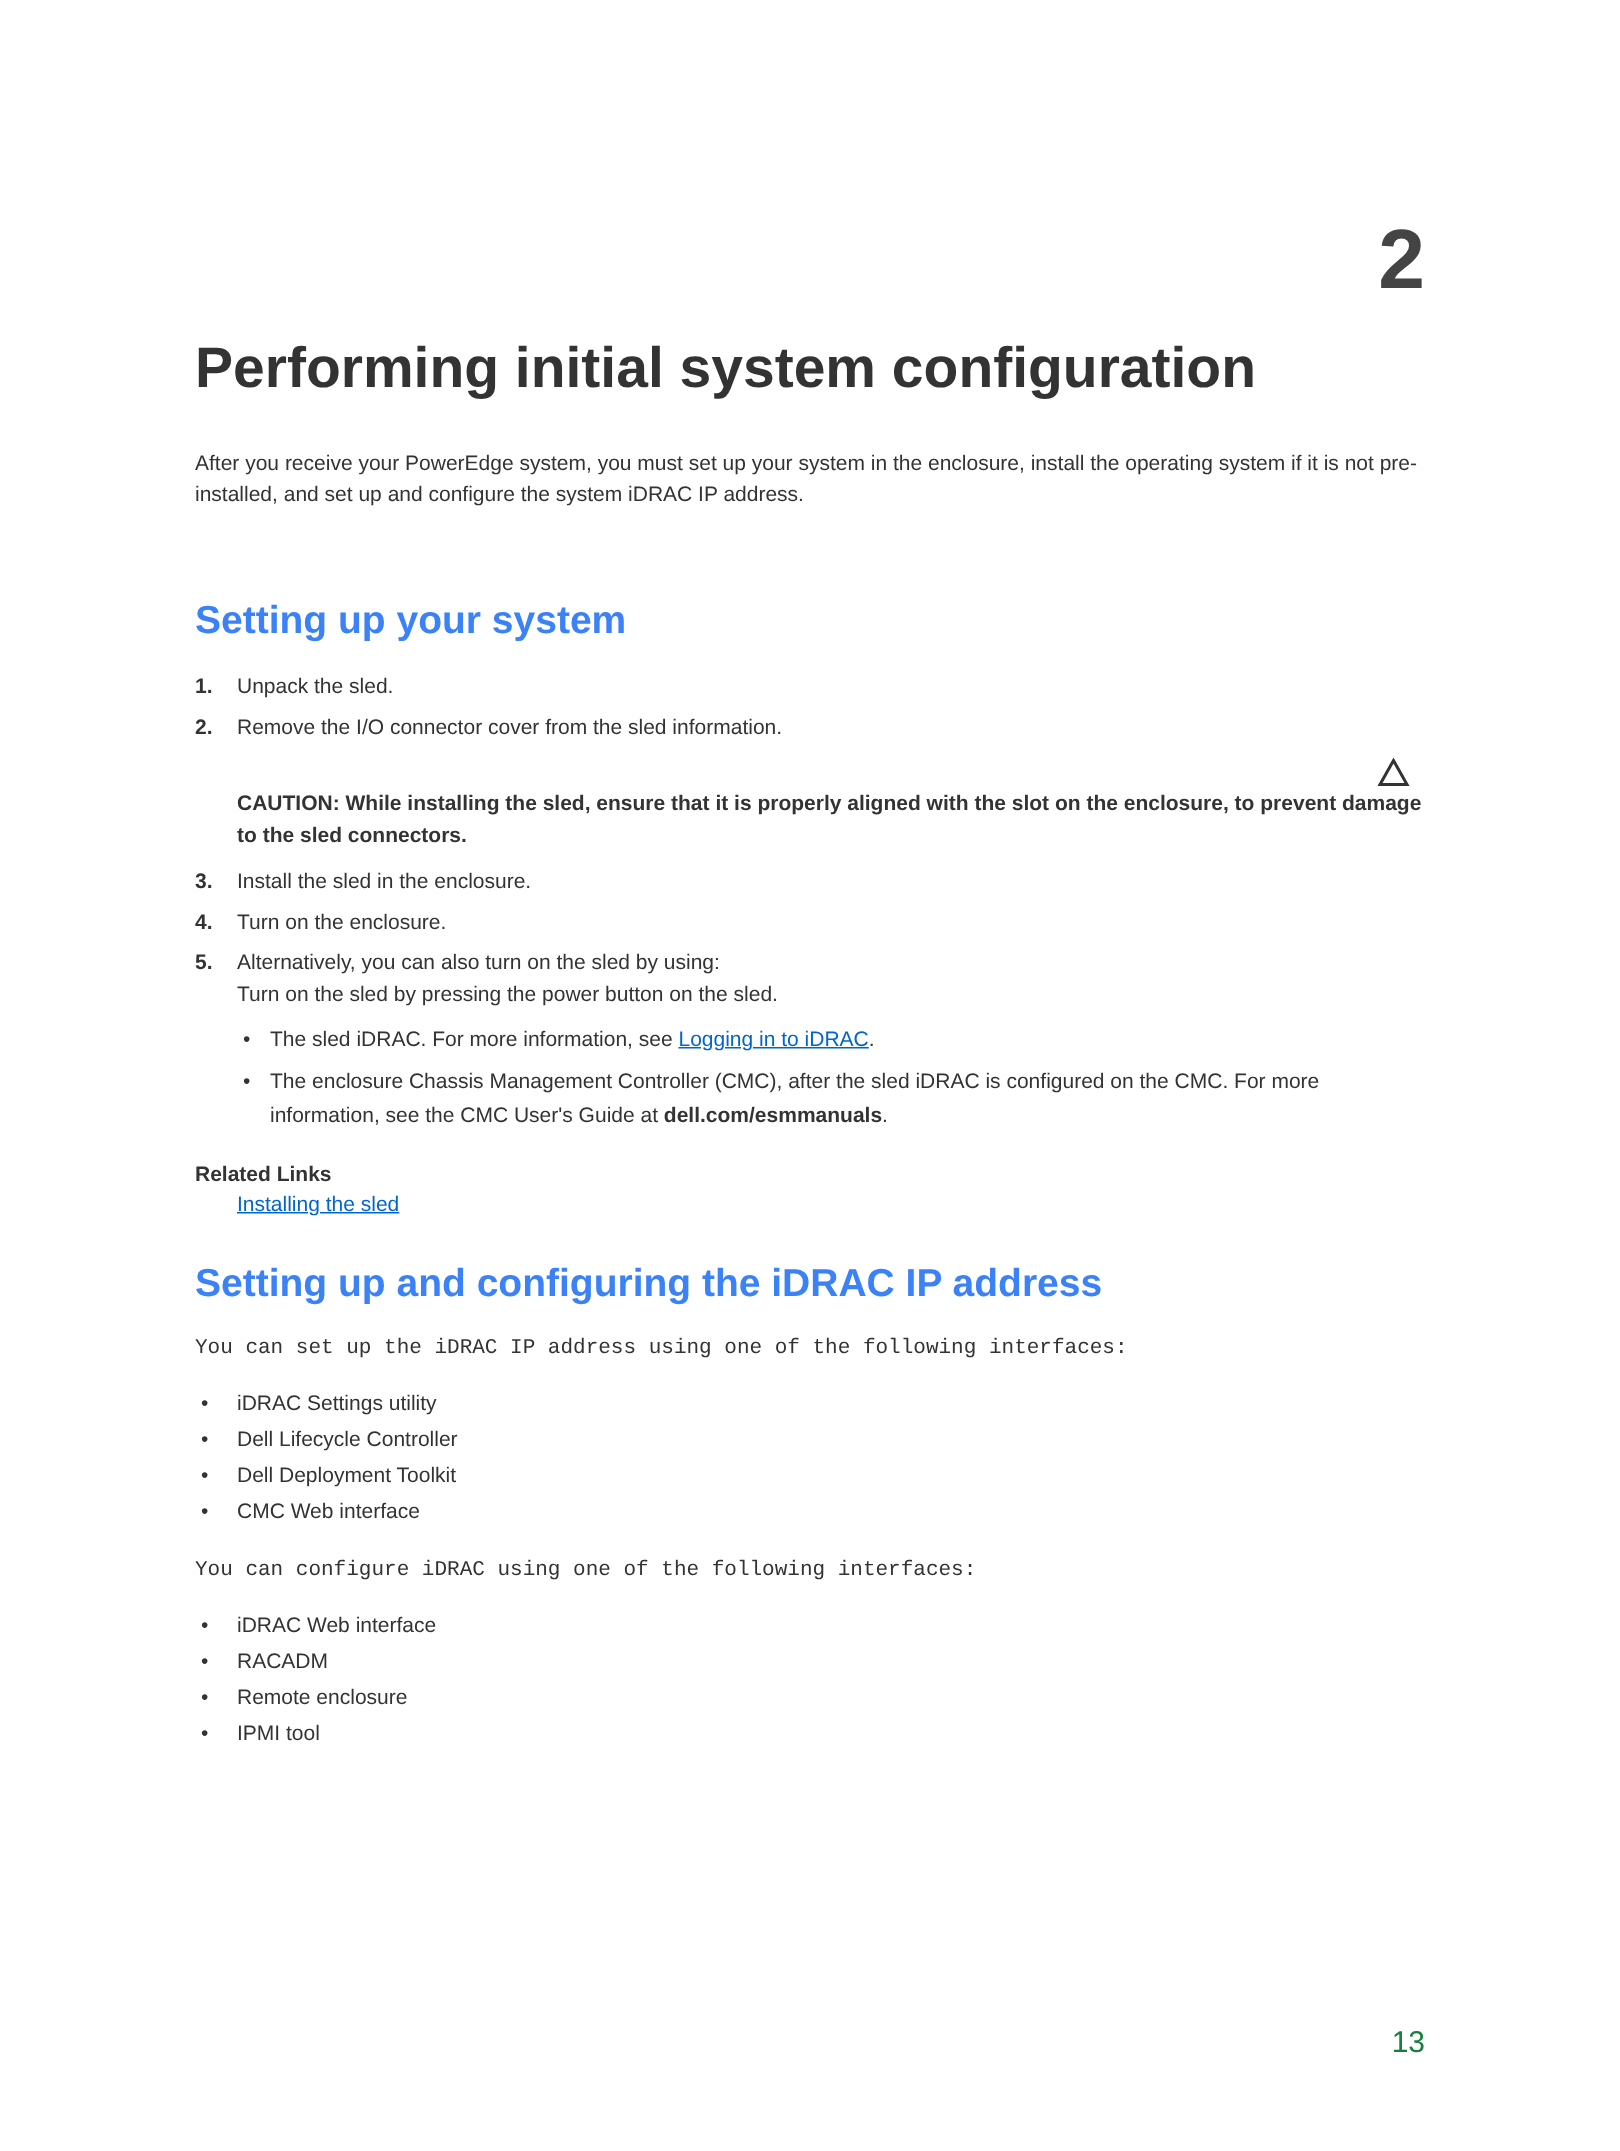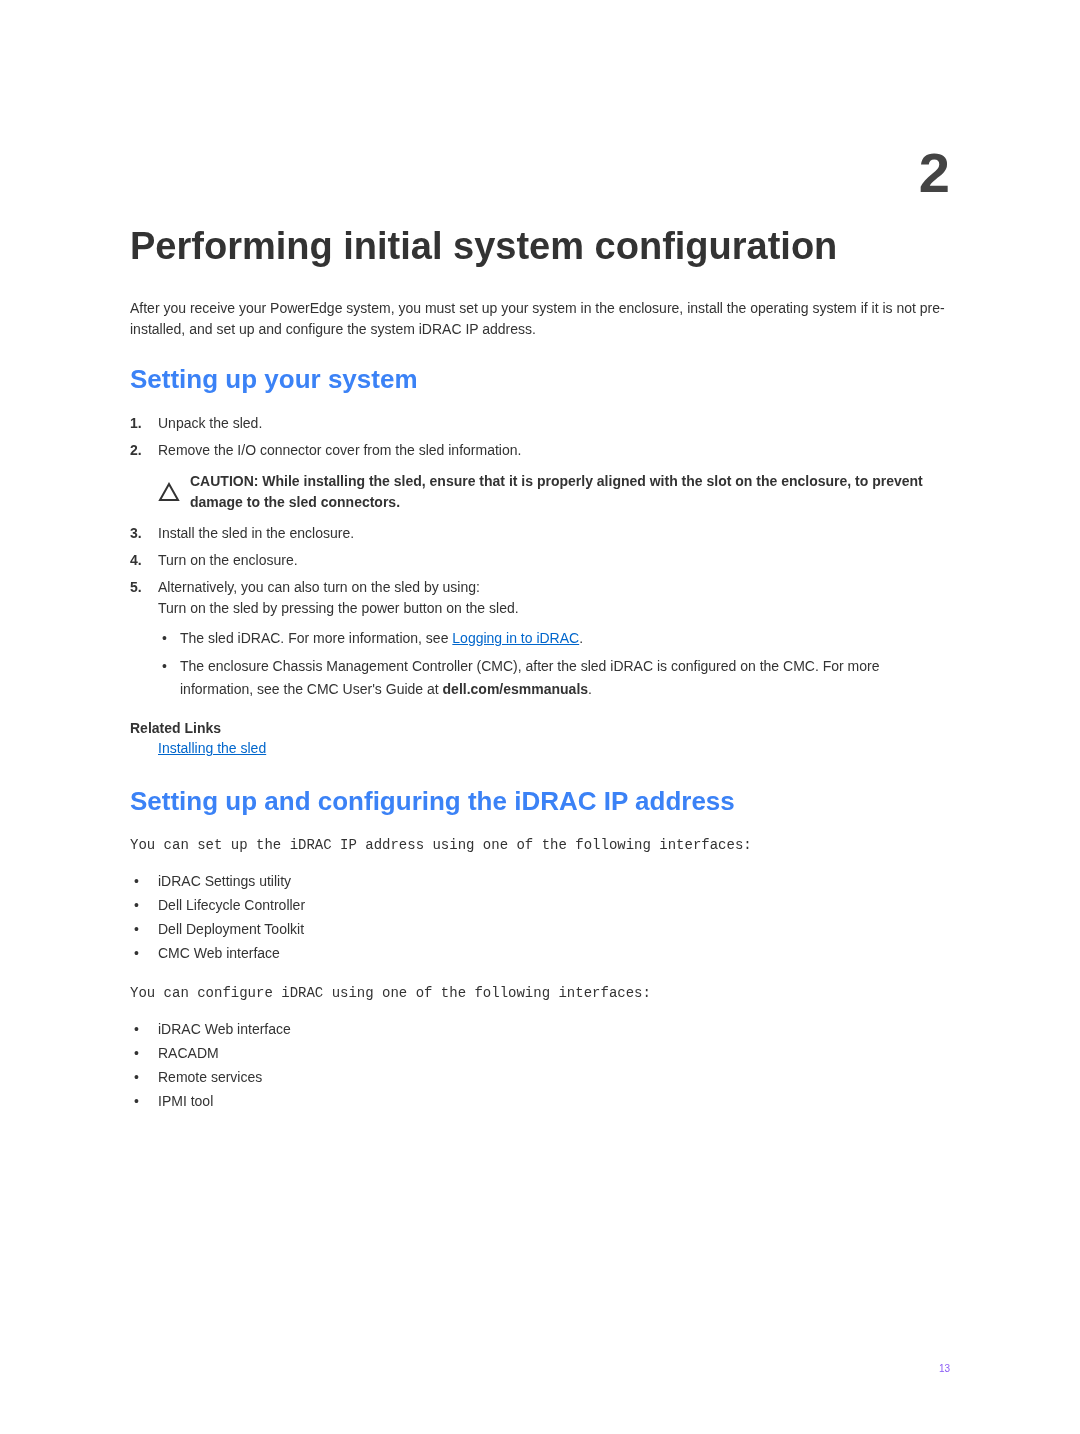--- a/index.html
+++ b/index.html
@@ -28,21 +28,21 @@
     h1 {
       font-size: 38px;
       font-weight: 600;
       color: #333;
       margin-bottom: 30px;
     }
     .intro-text {
       font-size: 14px;
       line-height: 1.5;
       color: #333;
-      margin-bottom: 24px;
+      margin-bottom: 58px;
     }
     h2 {
       font-size: 26px;
       font-weight: 600;
       color: #3b82f6;
       margin-bottom: 18px;
     }
     .step-list {
       list-style: none;
       counter-reset: step;
@@ -57,21 +57,22 @@
       font-weight: 700;
       min-width: 28px;
       color: #333;
     }
     .step-content {
       flex: 1;
     }
     .callout {
       display: flex;
       margin: 10px 0 10px 28px;
-      align-items: center;
+      align-items: flex-end;
+      flex-direction: column;
     }
     .callout-icon {
       min-width: 28px;
       margin-right: 4px;
     }
     .callout-icon svg {
       display: block;
     }
     .callout-text {
       font-size: 14px;
@@ -138,22 +139,22 @@
     }
     .simple-bullet-dot {
       min-width: 28px;
       text-align: left;
       padding-left: 4px;
     }
     .page-number {
       position: absolute;
       bottom: 60px;
       right: 130px;
-      font-size: 10px;
-      color: #8b5cf6;
+      font-size: 20px;
+      color: #15803d;
     }
   </style>
 </head>
 <body>
 
 <div class="page">
 
   <div class="chapter-number">2</div>
 
   <h1>Performing initial system configuration</h1>
@@ -252,21 +253,21 @@
     <li class="simple-bullet-item">
       <span class="simple-bullet-dot">•</span>
       <span>iDRAC Web interface</span>
     </li>
     <li class="simple-bullet-item">
       <span class="simple-bullet-dot">•</span>
       <span>RACADM</span>
     </li>
     <li class="simple-bullet-item">
       <span class="simple-bullet-dot">•</span>
-      <span>Remote services</span>
+      <span>Remote enclosure</span>
     </li>
     <li class="simple-bullet-item">
       <span class="simple-bullet-dot">•</span>
       <span>IPMI tool</span>
     </li>
   </ul>
 
 </div>
 
 <div class="page-number">13</div>

